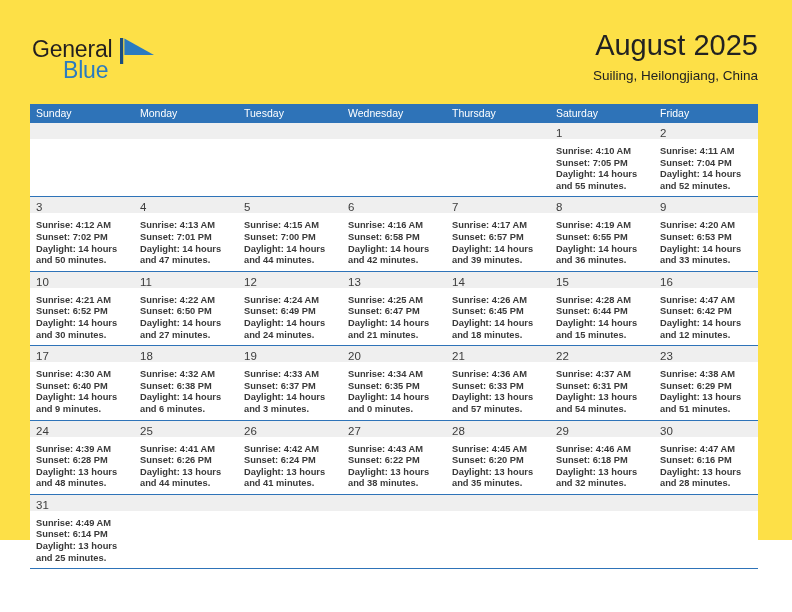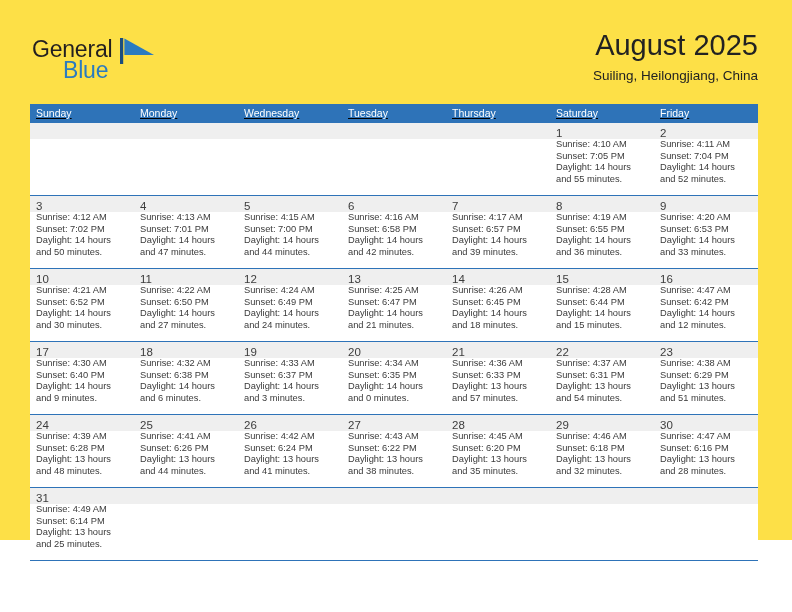--- a/index.html
+++ b/index.html
@@ -89,21 +89,20 @@
     position: absolute;
     left: 30px;
     top: 104px;
     width: 728px;
   }
 
   .weekday-row {
     display: flex;
     background: #2e73b8;
     height: 19px;
-    text-decoration: underline;
   }
   .weekday {
     flex: 1 1 0;
     color: #ffffff;
     font-size: 10.5px;
     line-height: 19px;
     padding-left: 6px;
     white-space: nowrap;
     overflow: hidden;
   }
@@ -130,24 +129,25 @@
     padding-left: 6px;
   }
   .day-number {
     font-size: 11.5px;
     color: #3c3c3c;
     line-height: 16px;
   }
   .day-cell.empty .day-number-band { background: #efefef; }
 
   .day-info {
-    padding: 0 6px 4px 6px;
+    padding: 7px 6px 4px 6px;
     font-size: 9.3px;
     line-height: 11.6px;
     color: #3a3a3a;
+    font-weight: bold;
   }
   .day-info div { white-space: nowrap; }
 
   .grid-bottom {
     border-top: 1.6px solid #2e73b8;
     height: 0;
   }
 </style>
 </head>
 <body>
@@ -171,22 +171,22 @@
       <div class="cal-title">August 2025</div>
       <div class="cal-subtitle">Suiling, Heilongjiang, China</div>
     </div>
 
   </div>
 
   <div class="calendar">
     <div class="weekday-row" id="weekday-row">
         <div class="weekday">Sunday</div>
         <div class="weekday">Monday</div>
+        <div class="weekday">Tuesday</div>
         <div class="weekday">Wednesday</div>
-        <div class="weekday">Tuesday</div>
         <div class="weekday">Thursday</div>
         <div class="weekday">Saturday</div>
         <div class="weekday">Friday</div>
       </div>
     <div id="calendar-body">
         <div class="week-row first">
           <div class="day-cell empty">
             <div class="day-number-band"><span class="day-number"></span></div>
           </div>
           <div class="day-cell empty">

